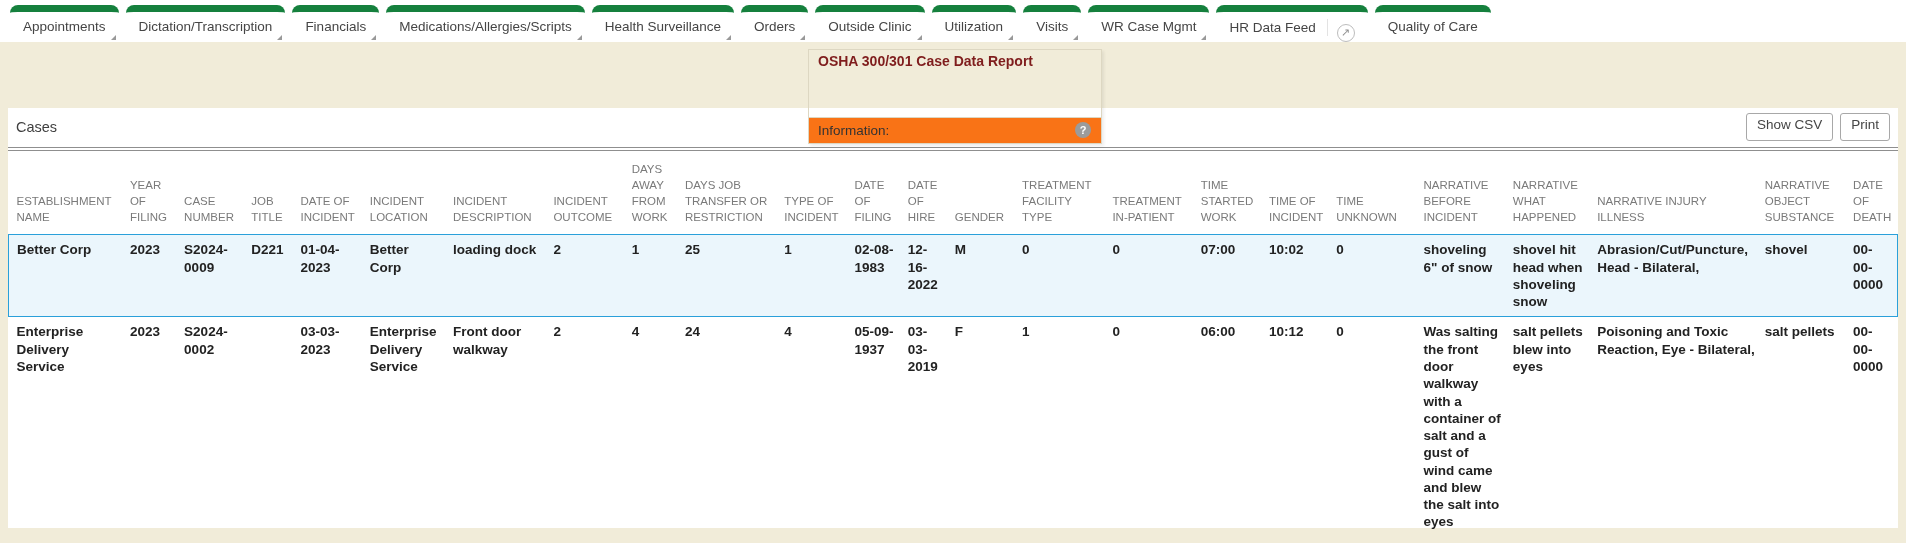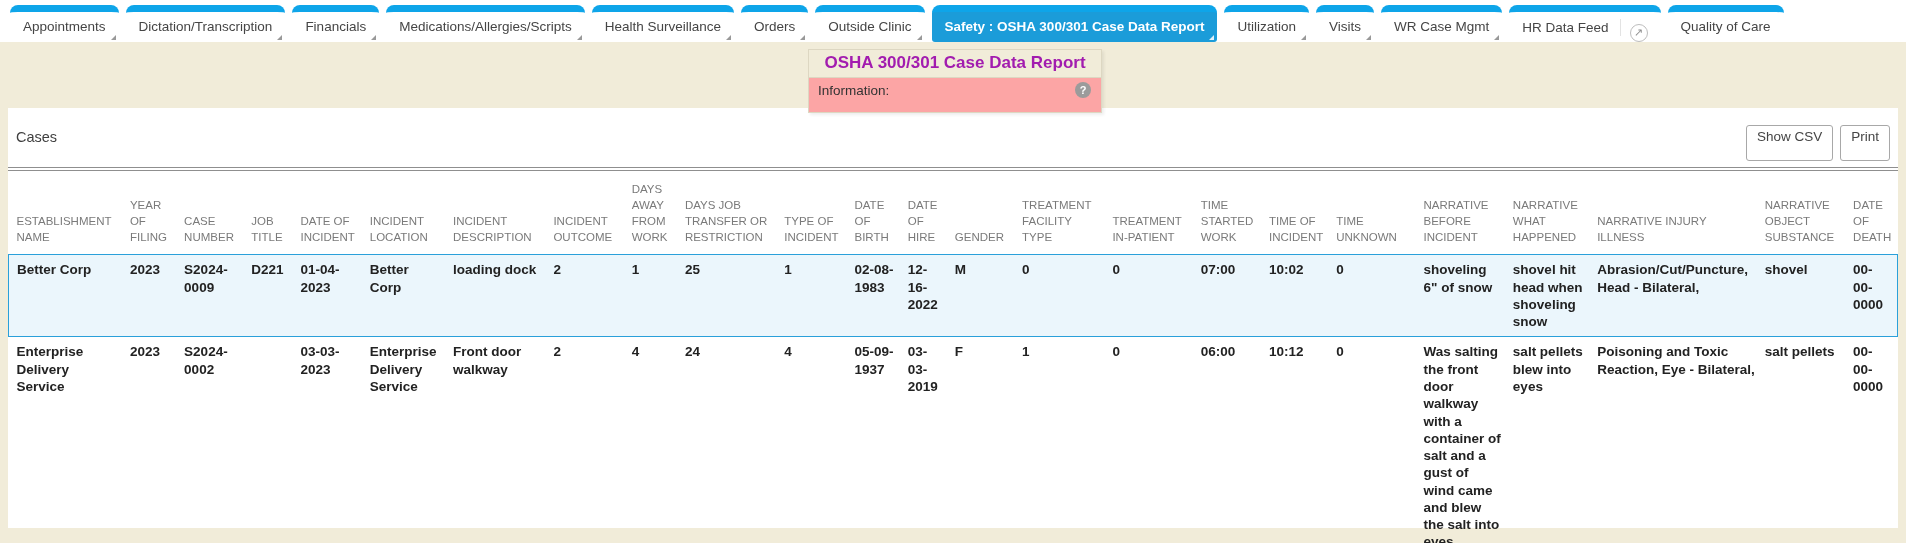--- a/index.html
+++ b/index.html
@@ -9,21 +9,21 @@
     background:#ffffff; font-family:"Liberation Sans", sans-serif;
   }
   
   .tabbar {
     position:absolute; top:0; left:0; width:1980px; height:42px;
     background:#fff; display:flex; align-items:flex-start; gap:7px;
     padding:5px 0 0 10px; white-space:nowrap;
   }
   .tab {
     position:relative; flex:0 0 auto; background:#fff;
-    border-top:7px solid #0ea5e9; border-radius:8px 8px 0 0;
+    border-top:7px solid #15803d; border-radius:8px 8px 0 0;
     padding:7px 13px 8px; font-size:13.5px; color:#454545; cursor:pointer;
   }
   .tab.active {
     background:#1b9cd9; color:#fff; font-weight:bold;
     border-radius:8px 8px 3px 3px;
   }
   .fold {
     position:absolute; right:3px; bottom:2px; width:0; height:0;
     border-bottom:5px solid #999; border-left:5px solid transparent;
   }
@@ -38,43 +38,42 @@
     color:#8f8f8f; font-size:11px; margin-left:9px; vertical-align:-4px;
   }
   
   .page-bg { position:absolute; top:42px; left:0; right:0; bottom:0; background:#f1ecd9; }
   
   .title-box {
     position:absolute; top:49px; left:808px; width:294px; z-index:2;
     border:1px solid #ddd7c2; box-shadow:2px 2px 3px rgba(0,0,0,0.07);
   }
   .title-row {
-    background:#f1ecd9; color:#a21caf; font-weight:bold; font-size:17px;
+    background:#f1ecd9; color:#7f1d1d; font-weight:bold; font-size:14px;
     padding:3px 9px 4px;
-    text-align:center;
   }
   .info-row {
-    background:#fca5a5; border-top:1px solid #ddd7c2; color:#333;
-    font-size:13.5px; padding:4px 10px 14px 9px;
-    display:flex; align-items:center; justify-content:space-between;
+    background:#f97316; border-top:1px solid #ddd7c2; color:#333;
+    font-size:13.5px; padding:4px 10px 5px 9px;
+    display:flex; align-items:center; justify-content:space-between;margin-top:44px;
   }
   .help-circle {
     width:16px; height:16px; border-radius:50%; background:#9b9b9b;
     color:#fff; font-size:11px; font-weight:bold;
     display:flex; align-items:center; justify-content:center;
   }
   
   .panel { position:absolute; left:8px; right:8px; top:108px; bottom:15px; background:#fff; }
   .panel-head { display:flex; justify-content:space-between; align-items:center; padding:5px 8px 6px; }
   .cases-title { color:#404040; font-weight:normal; font-size:14.5px; }
   .btns { display:flex; gap:7px; }
   .btn {
     border:1px solid #a8a8a8; border-radius:3px; background:#fff;
-    padding:3px 10px 16px; font-size:13.5px; color:#454545;
-    font-family:inherit; cursor:pointer;margin-top:12px;
+    padding:3px 10px 8px; font-size:13.5px; color:#454545;
+    font-family:inherit; cursor:pointer;
   }
   .sep-double { height:4px; border-top:1px solid #8f8f8f; border-bottom:1px solid #8f8f8f; }
   
   table { width:100%; border-collapse:collapse; table-layout:fixed; }
   th {
     text-align:left; vertical-align:bottom; font-weight:normal;
     color:#7a7a7a; font-size:11.5px; line-height:1.4;
     padding:10px 6px 9px 4px; word-wrap:break-word;
   }
   td {
@@ -91,21 +90,20 @@
 <body>
 
 <div class="tabbar">
   <div class="tab"><span>Appointments</span><span class="fold"></span></div>
   <div class="tab"><span>Dictation/Transcription</span><span class="fold"></span></div>
   <div class="tab"><span>Financials</span><span class="fold"></span></div>
   <div class="tab"><span>Medications/Allergies/Scripts</span><span class="fold"></span></div>
   <div class="tab"><span>Health Surveillance</span><span class="fold"></span></div>
   <div class="tab"><span>Orders</span><span class="fold"></span></div>
   <div class="tab"><span>Outside Clinic</span><span class="fold"></span></div>
-  <div class="tab active"><span>Safety : OSHA 300/301 Case Data Report</span><span class="fold"></span></div>
   <div class="tab"><span>Utilization</span><span class="fold"></span></div>
   <div class="tab"><span>Visits</span><span class="fold"></span></div>
   <div class="tab"><span>WR Case Mgmt</span><span class="fold"></span></div>
   <div class="tab"><span>HR Data Feed</span><span class="ext-sep"></span><span class="ext-circle">↗</span></div>
   <div class="tab"><span>Quality of Care</span></div>
 
 </div>
 
 <div class="page-bg"></div>
 
@@ -160,21 +158,21 @@
         <th>YEAR OF FILING</th>
         <th>CASE NUMBER</th>
         <th>JOB TITLE</th>
         <th>DATE OF INCIDENT</th>
         <th>INCIDENT LOCATION</th>
         <th>INCIDENT DESCRIPTION</th>
         <th>INCIDENT OUTCOME</th>
         <th>DAYS AWAY FROM WORK</th>
         <th>DAYS JOB TRANSFER OR RESTRICTION</th>
         <th>TYPE OF INCIDENT</th>
-        <th>DATE OF BIRTH</th>
+        <th>DATE OF FILING</th>
         <th>DATE OF HIRE</th>
         <th>GENDER</th>
         <th>TREATMENT FACILITY TYPE</th>
         <th>TREATMENT IN-PATIENT</th>
         <th>TIME STARTED WORK</th>
         <th>TIME OF INCIDENT</th>
         <th>TIME UNKNOWN</th>
         <th>NARRATIVE BEFORE INCIDENT</th>
         <th>NARRATIVE WHAT HAPPENED</th>
         <th>NARRATIVE INJURY ILLNESS</th>

